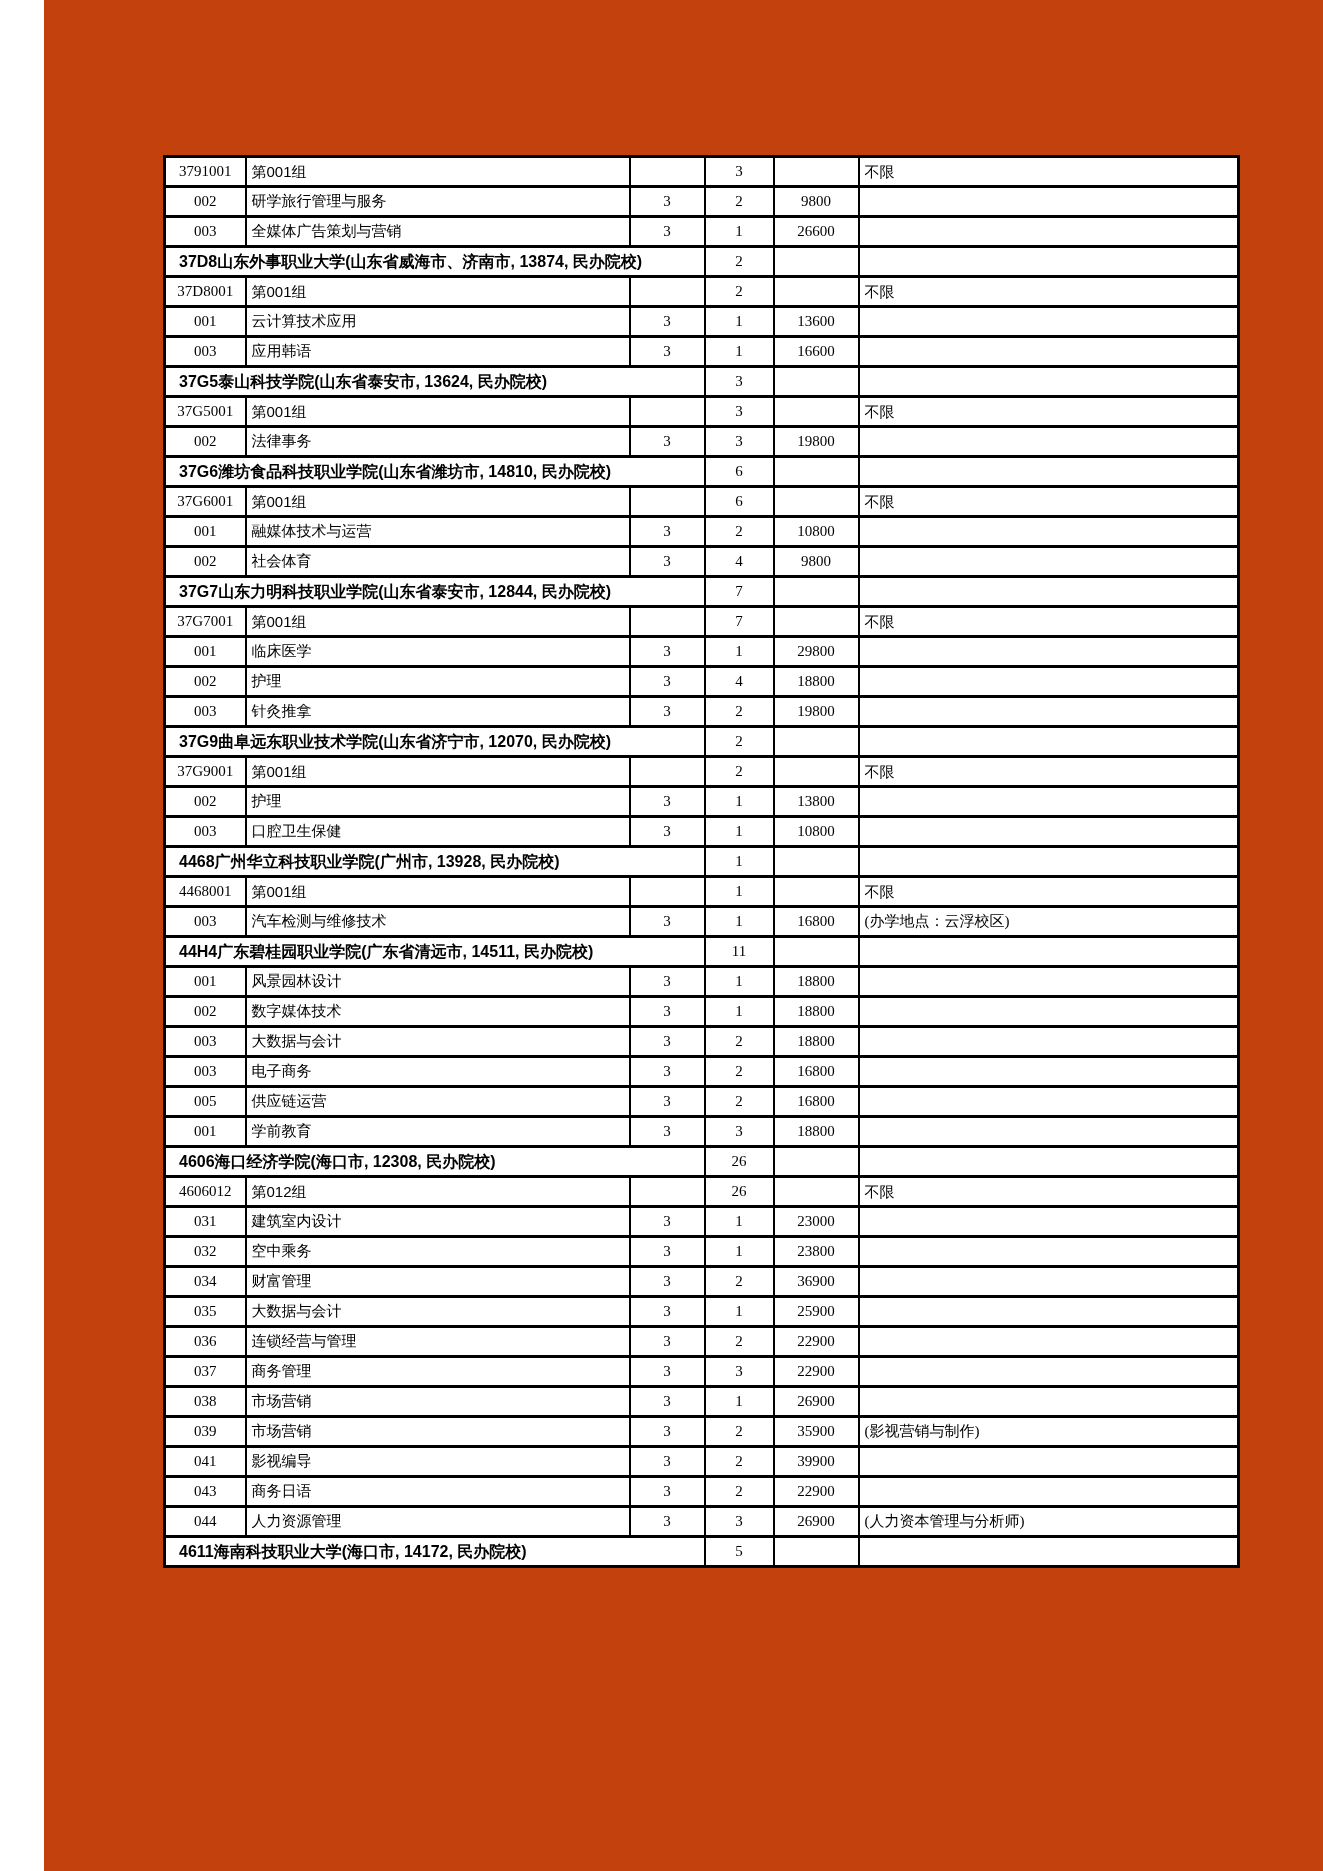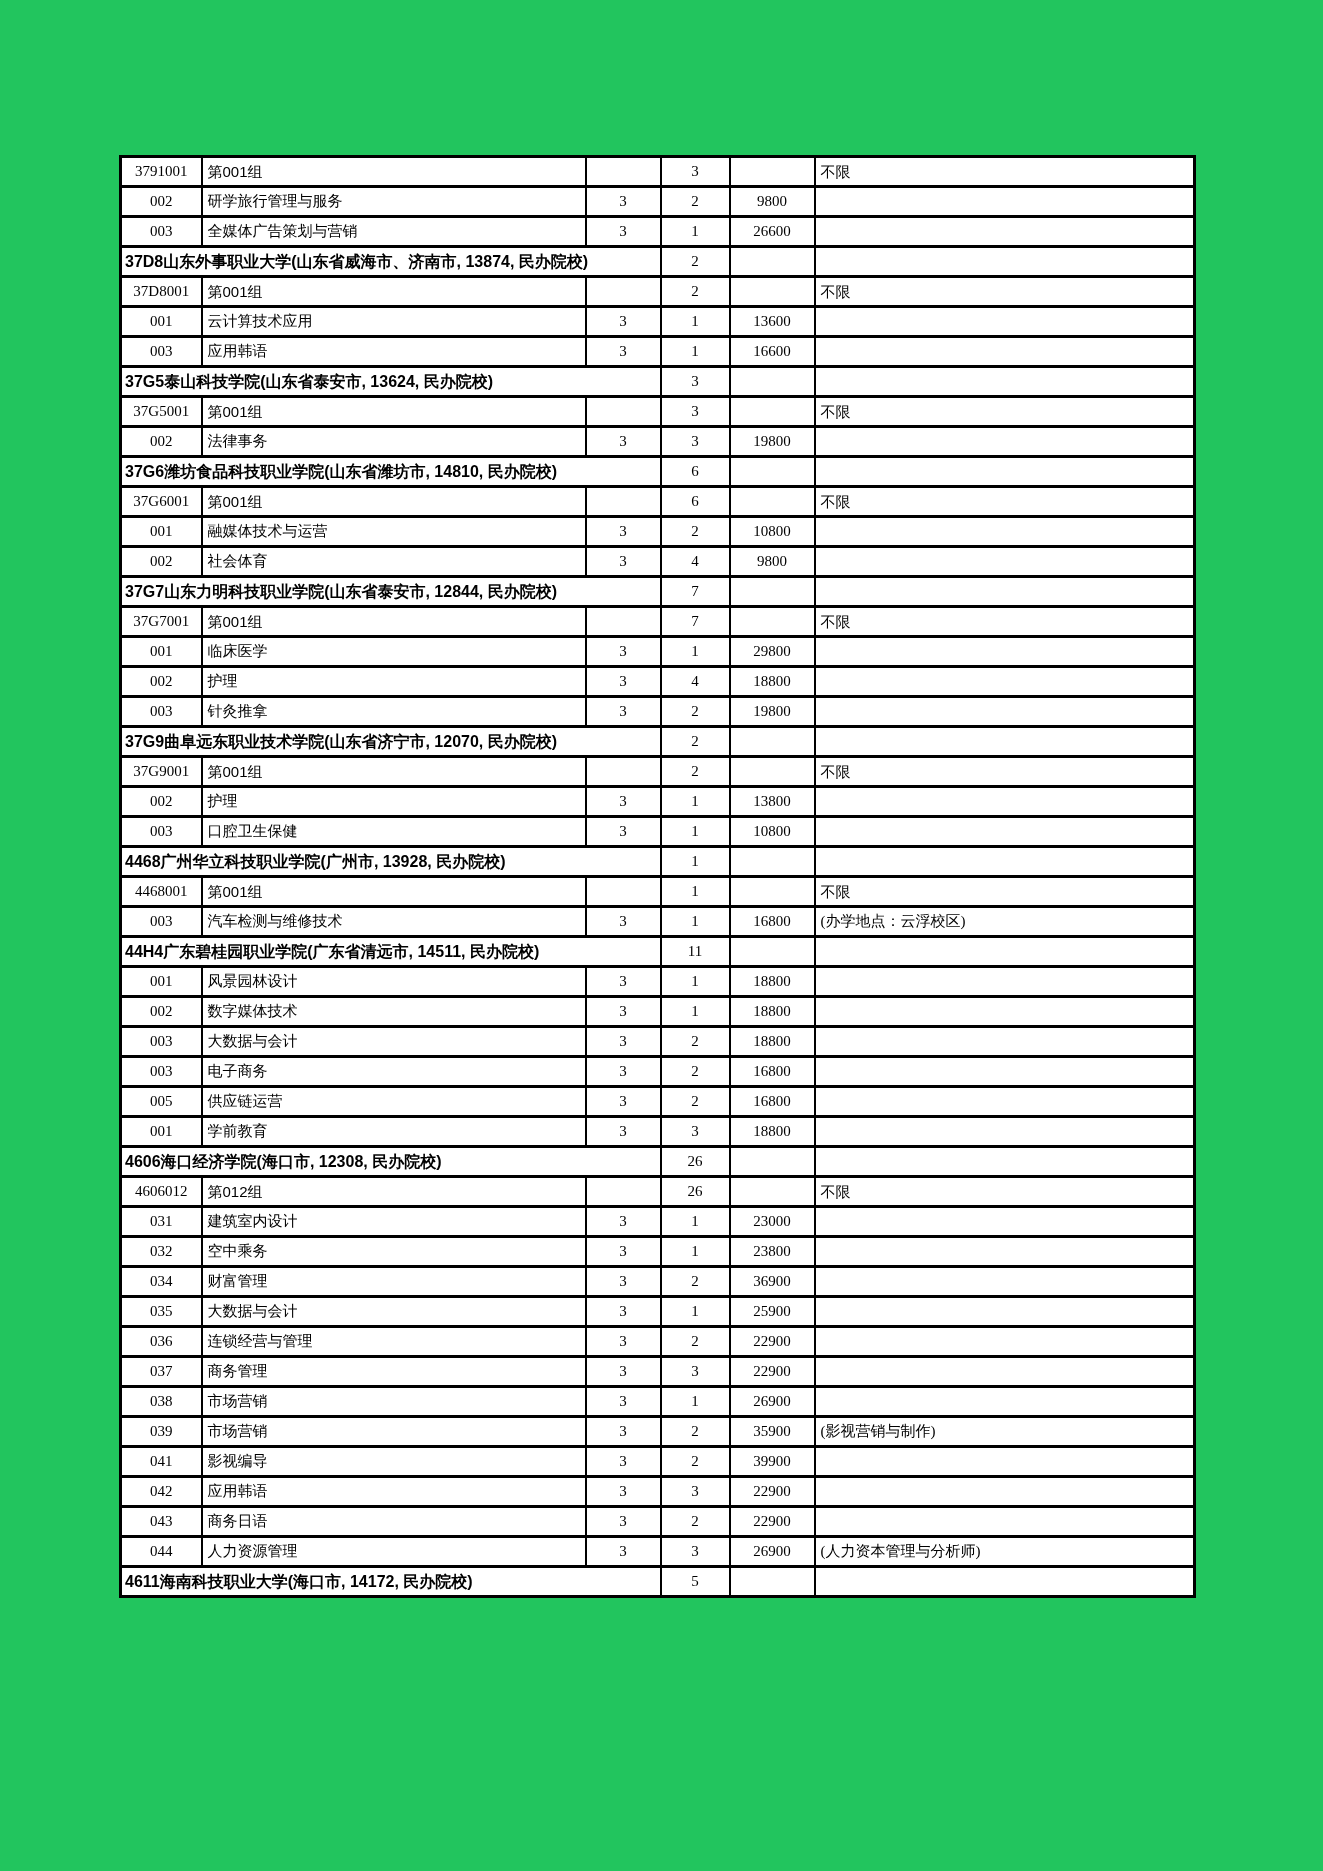--- a/index.html
+++ b/index.html
@@ -2,38 +2,38 @@
 <html><head>
 <meta charset="utf-8">
 <style>
   * { margin: 0; padding: 0; box-sizing: border-box; }
   html, body { background: #ffffff; }
   body {
     width: 1323px; height: 1871px; position: relative;
     font-family: "Liberation Serif", "DejaVu Serif", serif;
     color: #000;
   }
-  .page { position: absolute; inset: 0; background: #22c55e; }
+  .page { position: absolute; inset: 0; background: #c2410c; margin-left: 44px; }
   table.doc-table {
     position: absolute; left: 119px; top: 155px; width: 1074px;
     border-collapse: collapse; table-layout: fixed;
     border: 3px solid #000;
   }
   table.doc-table td {
     border-left: 2px solid #000; border-right: 2px solid #000;
     border-top: 3px solid #000; border-bottom: 3px solid #000;
     height: 27px; font-size: 15px; line-height: 27px;
     overflow: hidden; white-space: nowrap; vertical-align: middle;
     background: #ffffff;
   }
   td.c { text-align: center; }
   td.l { text-align: left; padding-left: 5px; }
   tr.row-school td.school-name-cell {
     font-family: "Liberation Sans", "DejaVu Sans", sans-serif;
-    font-weight: bold; font-size: 16px; text-align: left; padding-left: 3px;
+    font-weight: bold; font-size: 16px; text-align: left; padding-left: 13px;
   }
   tr.row-group td.name-cell,
   tr.row-group td.remark-cell {
     font-family: "Liberation Sans", "DejaVu Sans", sans-serif;
   }
 </style>
 </head>
 <body>
 
 <div class="page">
@@ -377,28 +377,20 @@
         </tr>
         <tr class="row-major">
           <td class="c">041</td>
           <td class="l name-cell">影视编导</td>
           <td class="c">3</td>
           <td class="c">2</td>
           <td class="c">39900</td>
           <td class="l remark-cell"></td>
         </tr>
         <tr class="row-major">
-          <td class="c">042</td>
-          <td class="l name-cell">应用韩语</td>
-          <td class="c">3</td>
-          <td class="c">3</td>
-          <td class="c">22900</td>
-          <td class="l remark-cell"></td>
-        </tr>
-        <tr class="row-major">
           <td class="c">043</td>
           <td class="l name-cell">商务日语</td>
           <td class="c">3</td>
           <td class="c">2</td>
           <td class="c">22900</td>
           <td class="l remark-cell"></td>
         </tr>
         <tr class="row-major">
           <td class="c">044</td>
           <td class="l name-cell">人力资源管理</td>

